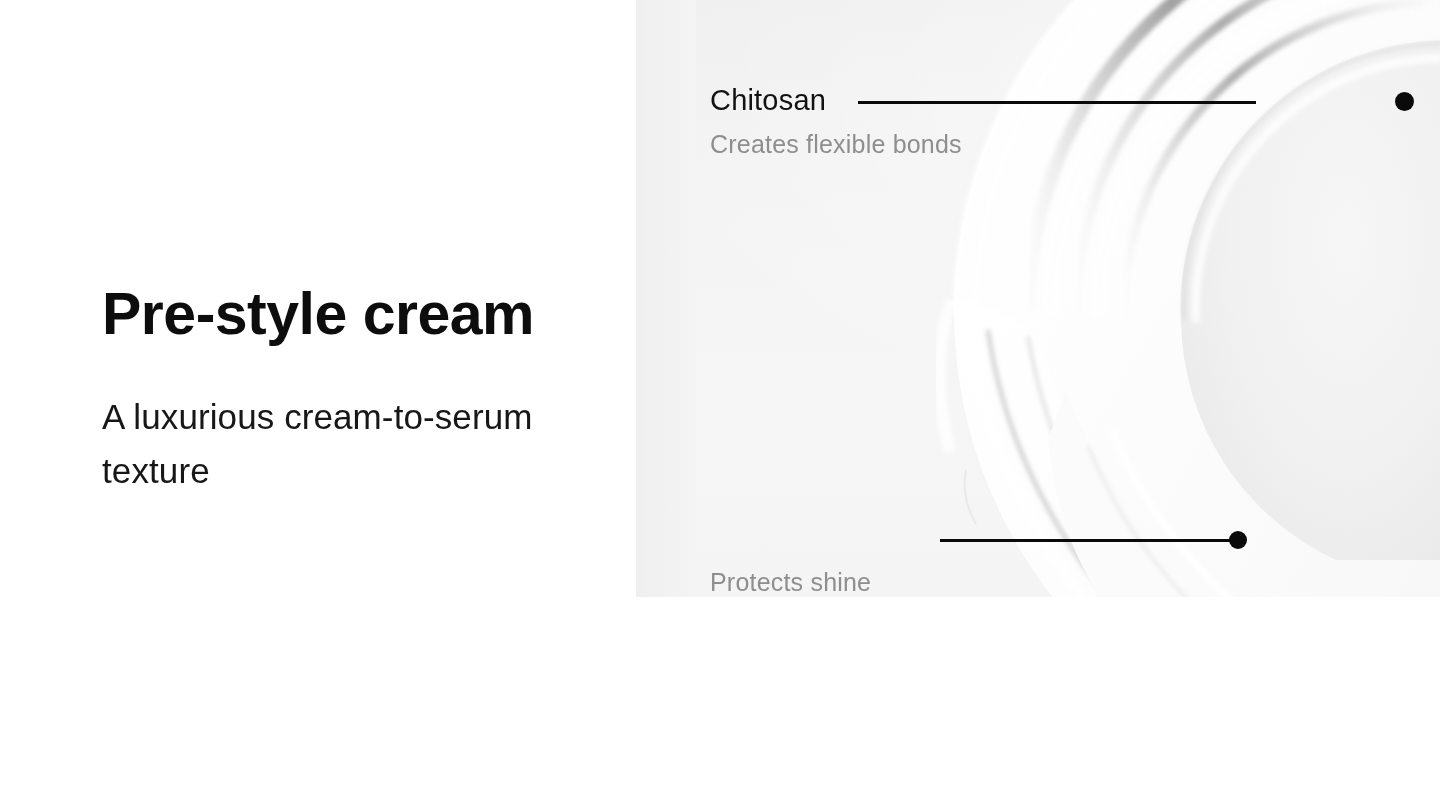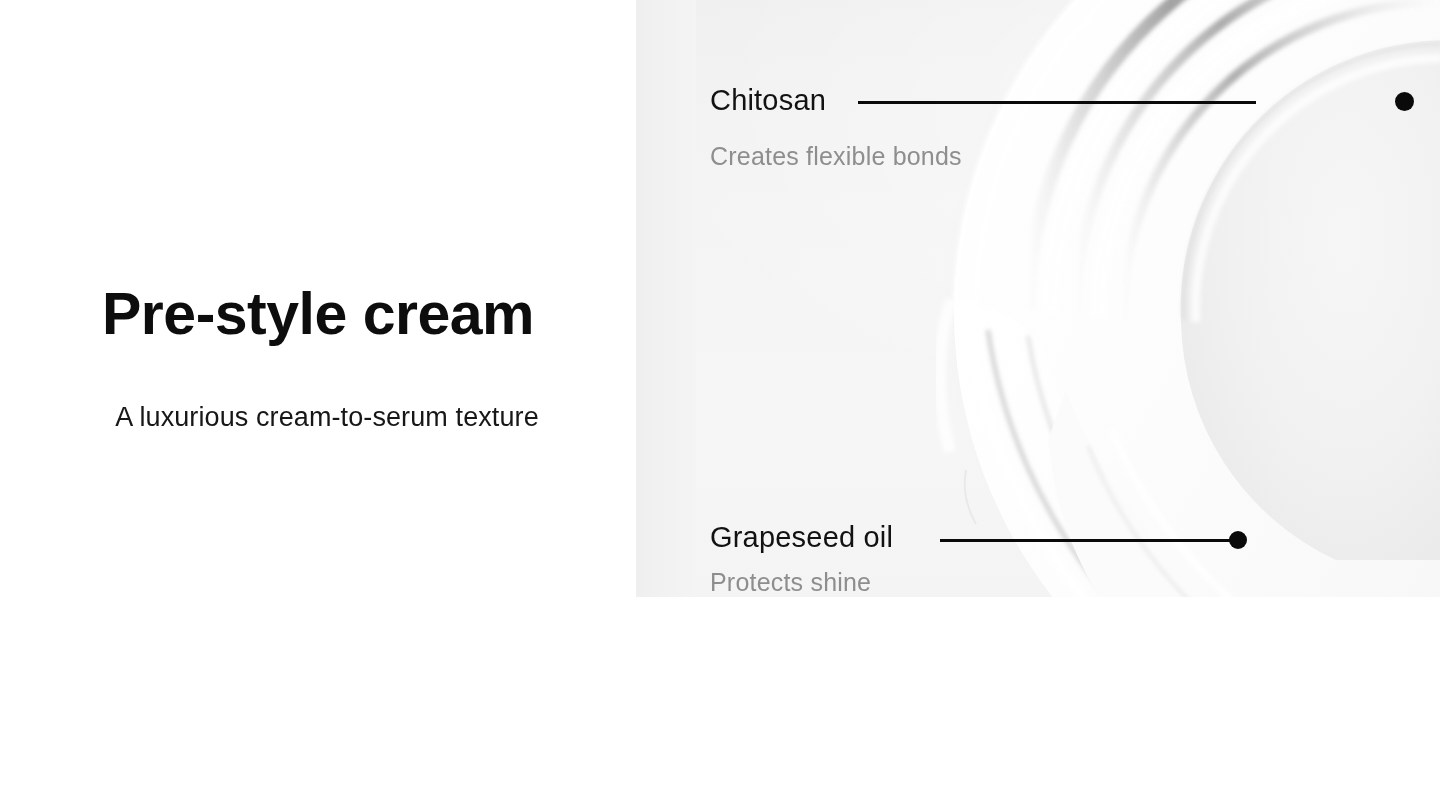--- a/index.html
+++ b/index.html
@@ -34,26 +34,25 @@
     font-weight:700;
     letter-spacing:-0.5px;
     line-height:1.05;
     color:#0d0d0d;
     white-space:nowrap;
   }
   #subtitle {
     position:absolute;
     left:78px; top:390px;
     width:450px;
-    font-size:27px;
+    font-size:35px;
     font-weight:400;
     line-height:54px;
     letter-spacing:0.1px;
     color:#171717;
-    text-align:center;
   }
 
   
   #right-panel {
     position:absolute;
     left:636px; top:0;
     width:804px; height:597px;
     background:#f3f3f3;
     overflow:hidden;
   }
@@ -106,21 +105,21 @@
     background:#0a0a0a;
   }
   .leader-dot {
     position:absolute;
     border-radius:50%;
     background:#0a0a0a;
   }
 
   
   #callout-chitosan   .callout-label { top:84px;  }
-  #callout-chitosan   .callout-desc  { top:130px;margin-top:12px; }
+  #callout-chitosan   .callout-desc  { top:130px; }
   #callout-argan      .callout-label { top:302px; }
   #callout-argan      .callout-desc  { top:351px; }
   #callout-grapeseed  .callout-label { top:521px; }
   #callout-grapeseed  .callout-desc  { top:568px; }
 </style>
 </head>
 <body>
 
 <div id="slide">
 
@@ -240,21 +239,20 @@
 
     <div class="callout" id="callout-chitosan" style="left:74px; top:0; width:730px; height:180px;">
       <div class="callout-label">Chitosan</div>
       <div class="callout-desc">Creates flexible bonds</div>
       <div class="leader-line" style="left:148px; top:101px; width:398px;"></div>
       <div class="leader-dot" style="left:685px; top:92px; width:19px; height:19px;"></div>
     </div>
 
 
     <div class="callout" id="callout-grapeseed" style="left:74px; top:0; width:730px; height:640px;">
-      <div class="callout-label">Grapeseed oil</div>
       <div class="callout-desc">Protects shine</div>
       <div class="leader-line" style="left:230px; top:539px; width:297px;"></div>
       <div class="leader-dot" style="left:519px; top:531px; width:18px; height:18px;"></div>
     </div>
 
     <div id="panel-seam"></div>
   </div>
 
 </div>
 

